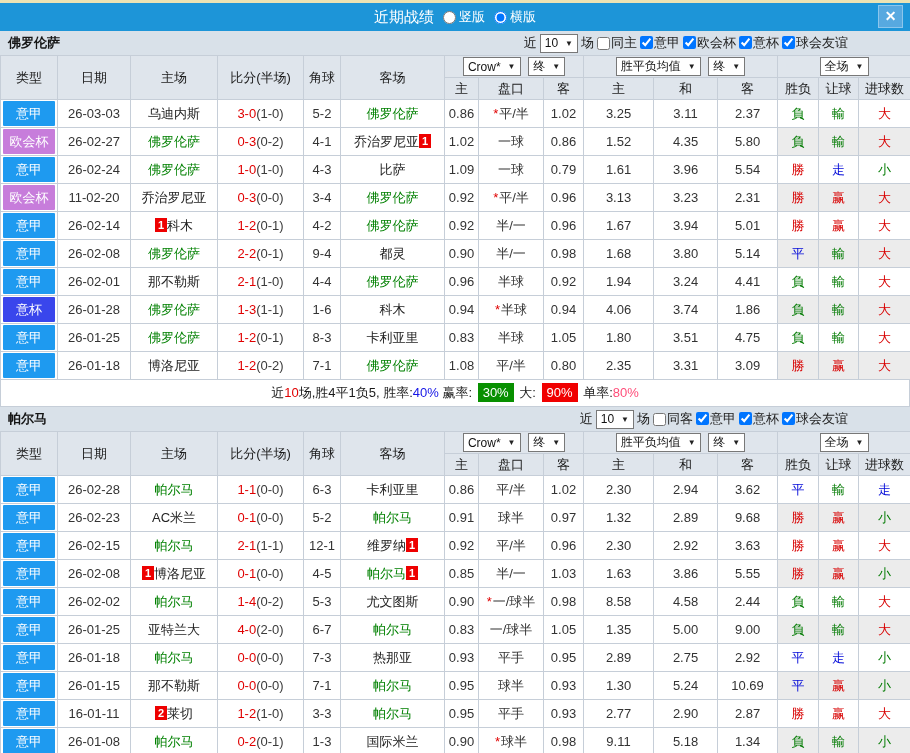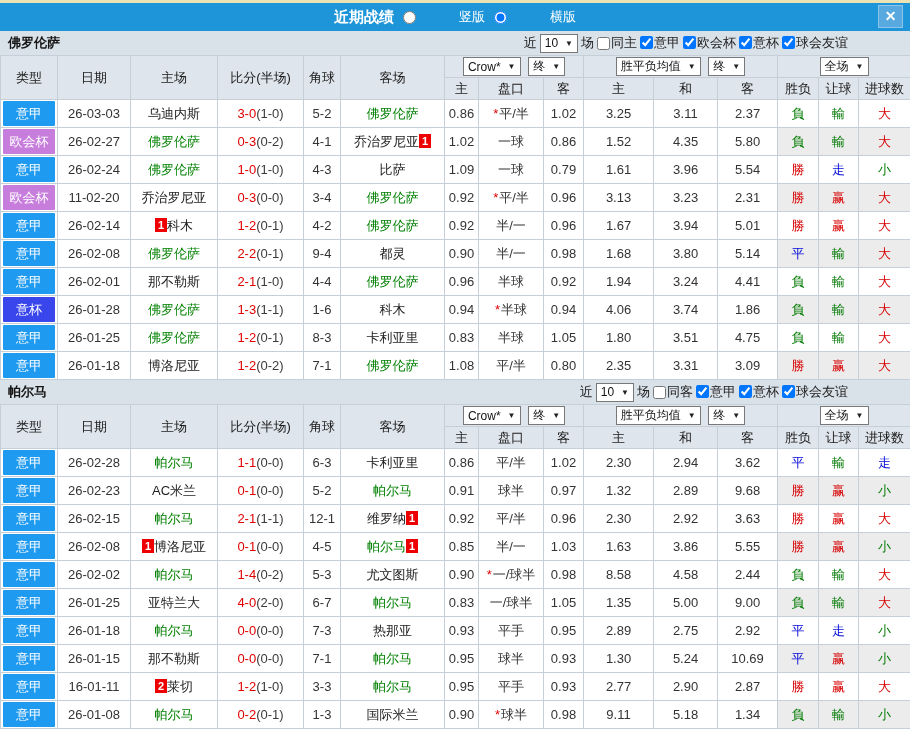--- a/index.html
+++ b/index.html
@@ -6,23 +6,23 @@
   html,body { margin:0; padding:0; }
   body {
     width:910px; height:753px; overflow:hidden; background:#fff;
     font-family:"Liberation Sans", sans-serif; font-size:13px; color:#333;
   }
   .top-strip { height:3px; background:#ece3b4; }
   .titlebar {
     height:28px; background:#1d95d8; position:relative;
     display:flex; align-items:center; justify-content:center; color:#fff;
   }
-  .titlebar .title { font-weight:bold; font-size:15px; }
+  .titlebar .title { font-weight:normal; font-size:15px; }
   .radios { display:flex; align-items:center; font-size:13px; }
-  .radios label { display:inline-flex; align-items:center; cursor:pointer;gap:40px; }
+  .radios label { display:inline-flex; align-items:center; cursor:pointer; }
   .radios input { width:13px; height:13px; margin:0 3px 0 9px; }
   .close-btn {
     position:absolute; right:7px; top:2px; width:25px; height:23px;
     background:#57a9e0; border:1px solid #8cc6ec; color:#fff;
     font-size:14px; font-weight:bold; text-align:center; line-height:21px; cursor:pointer;
   }
   .sec-head { height:24px; background:#d9e1e9; position:relative; display:flex; align-items:center; }
   .team-name { font-weight:bold; font-size:13px; color:#141414; margin-left:8px; }
   .controls { position:absolute; right:62px; top:0; height:24px; display:flex; align-items:center; color:#222; }
   .cb { display:inline-flex; align-items:center; cursor:pointer; }
@@ -366,20 +366,21 @@
             <td class="cream">0.80</td>
             <td class="mblue">2.35</td>
             <td class="mblue">3.31</td>
             <td class="mblue">3.09</td>
             <td class="out alt"><span style="color: rgb(216, 0, 0);">勝</span></td>
             <td class="out alt"><span style="color: rgb(216, 0, 0);">赢</span></td>
             <td class="out alt"><span style="color: rgb(216, 0, 0);">大</span></td>
           </tr>
         </tbody>
     </table>
+    <div class="summary"><span class="s-plain">近</span><span class="s-red">10</span><span class="s-plain">场,胜4平1负5, 胜率:</span><span class="s-blue">40%</span><span class="s-plain"> 赢率: </span><span class="s-badge-green">30%</span><span class="s-plain"> 大: </span><span class="s-badge-red">90%</span><span class="s-plain"> 单率:</span><span class="s-pink">80%</span></div>
   </div>
 
   <div class="section">
     <div class="sec-head">
       <span class="team-name">帕尔马</span>
       <div class="controls">
         <span>近</span>
         <span class="sel count-sel">
           <span>10</span>
           <span class="caret">▼</span>

